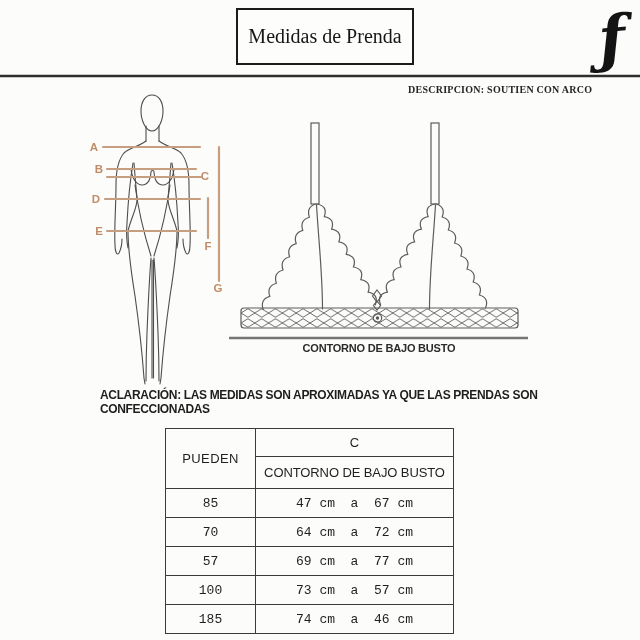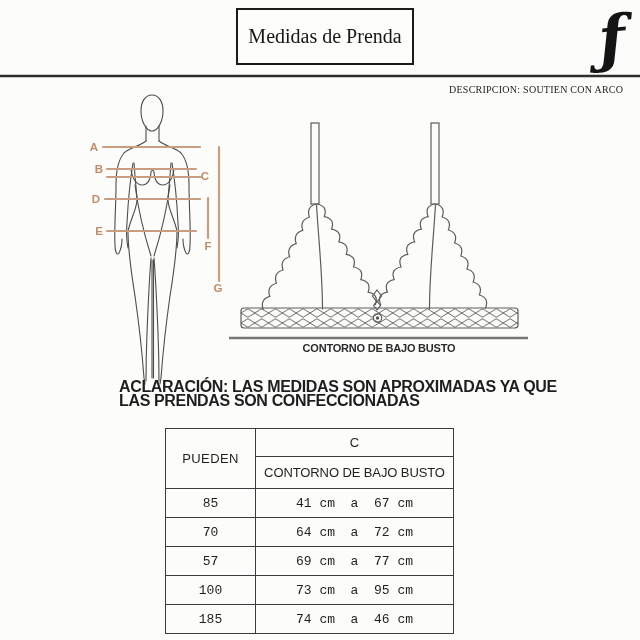--- a/index.html
+++ b/index.html
@@ -9,34 +9,34 @@
   #art{position:absolute;left:0;top:0;width:640px;height:640px;}
 
   .title-box{left:236px;top:8px;width:174px;height:53px;border:2px solid #1b1b1b;
              display:flex;align-items:center;justify-content:center;background:#fdfdfc;}
   .title-box span{font-family:"Liberation Serif",serif;font-size:20px;color:#161616;}
 
   .logo{left:584px;top:-2px;width:56px;height:80px;display:flex;align-items:center;justify-content:center;
         font-family:"DejaVu Serif",serif;font-style:italic;font-weight:700;font-size:62px;color:#141414;
         transform:rotate(-5deg);}
 
-  .description{left:408px;top:84px;font-family:"Liberation Serif",serif;font-weight:400;
-               font-size:10px;letter-spacing:.25px;color:#242424;margin-left:41px;}
+  .description{left:408px;top:84px;font-family:"Liberation Serif",serif;font-weight:700;
+               font-size:10px;letter-spacing:.25px;color:#242424;}
 
   .mletter{font-size:11.5px;font-weight:700;color:#c08d68;transform:translate(-50%,-50%);
            letter-spacing:0;}
   .mA{left:94px;top:147px;} .mB{left:99px;top:169px;} .mC{left:205px;top:176px;}
   .mD{left:96px;top:199px;} .mE{left:99px;top:231px;} .mF{left:208px;top:246px;}
   .mG{left:218px;top:288px;}
 
   .caption{left:259px;top:342px;width:240px;text-align:center;font-size:11px;font-weight:700;
            letter-spacing:-.2px;color:#2b2b2b;}
 
-  .disclaimer{left:100px;top:380px;width:440px;font-size:16px;line-height:13.5px;
-              font-weight:700;letter-spacing:-.35px;color:#1e1e1e;margin-left:19px;}
+  .disclaimer{left:100px;top:389px;width:440px;font-size:12px;line-height:13.5px;
+              font-weight:700;letter-spacing:-.35px;color:#1e1e1e;}
 
   .table-wrap{left:165px;top:428px;}
   table.sizes{border-collapse:collapse;table-layout:fixed;width:288px;background:transparent;}
   table.sizes td{border:1.6px solid #3b3b3b;text-align:center;vertical-align:middle;
                  font-size:13px;color:#1f1f1f;white-space:pre;padding:0;}
   td.talle-h{font-size:13.5px;letter-spacing:.4px;}
   td.c-h{height:27px;}
   td.name-h{height:31px;font-size:12.5px;letter-spacing:-.1px;}
   tr.data-row td{height:28px;font-family:Liberation Mono, monospace;}
 </style>
@@ -125,33 +125,33 @@
     <tbody>
         <tr>
       <td rowspan="2" class="talle-h">PUEDEN</td>
       <td class="c-h">C</td>
     </tr>
     <tr>
       <td class="name-h">CONTORNO DE BAJO BUSTO</td>
     </tr>
     <tr class="data-row">
       <td>85</td>
-      <td>41 cm  a  67 cm</td>
+      <td>47 cm  a  67 cm</td>
     </tr>
     <tr class="data-row">
       <td>70</td>
       <td>64 cm  a  72 cm</td>
     </tr>
     <tr class="data-row">
       <td>57</td>
       <td>69 cm  a  77 cm</td>
     </tr>
     <tr class="data-row">
       <td>100</td>
-      <td>73 cm  a  95 cm</td>
+      <td>73 cm  a  57 cm</td>
     </tr>
     <tr class="data-row">
       <td>185</td>
       <td>74 cm  a  46 cm</td>
     </tr>
   </tbody>
     </table>
 </div>
 
 </body></html>

